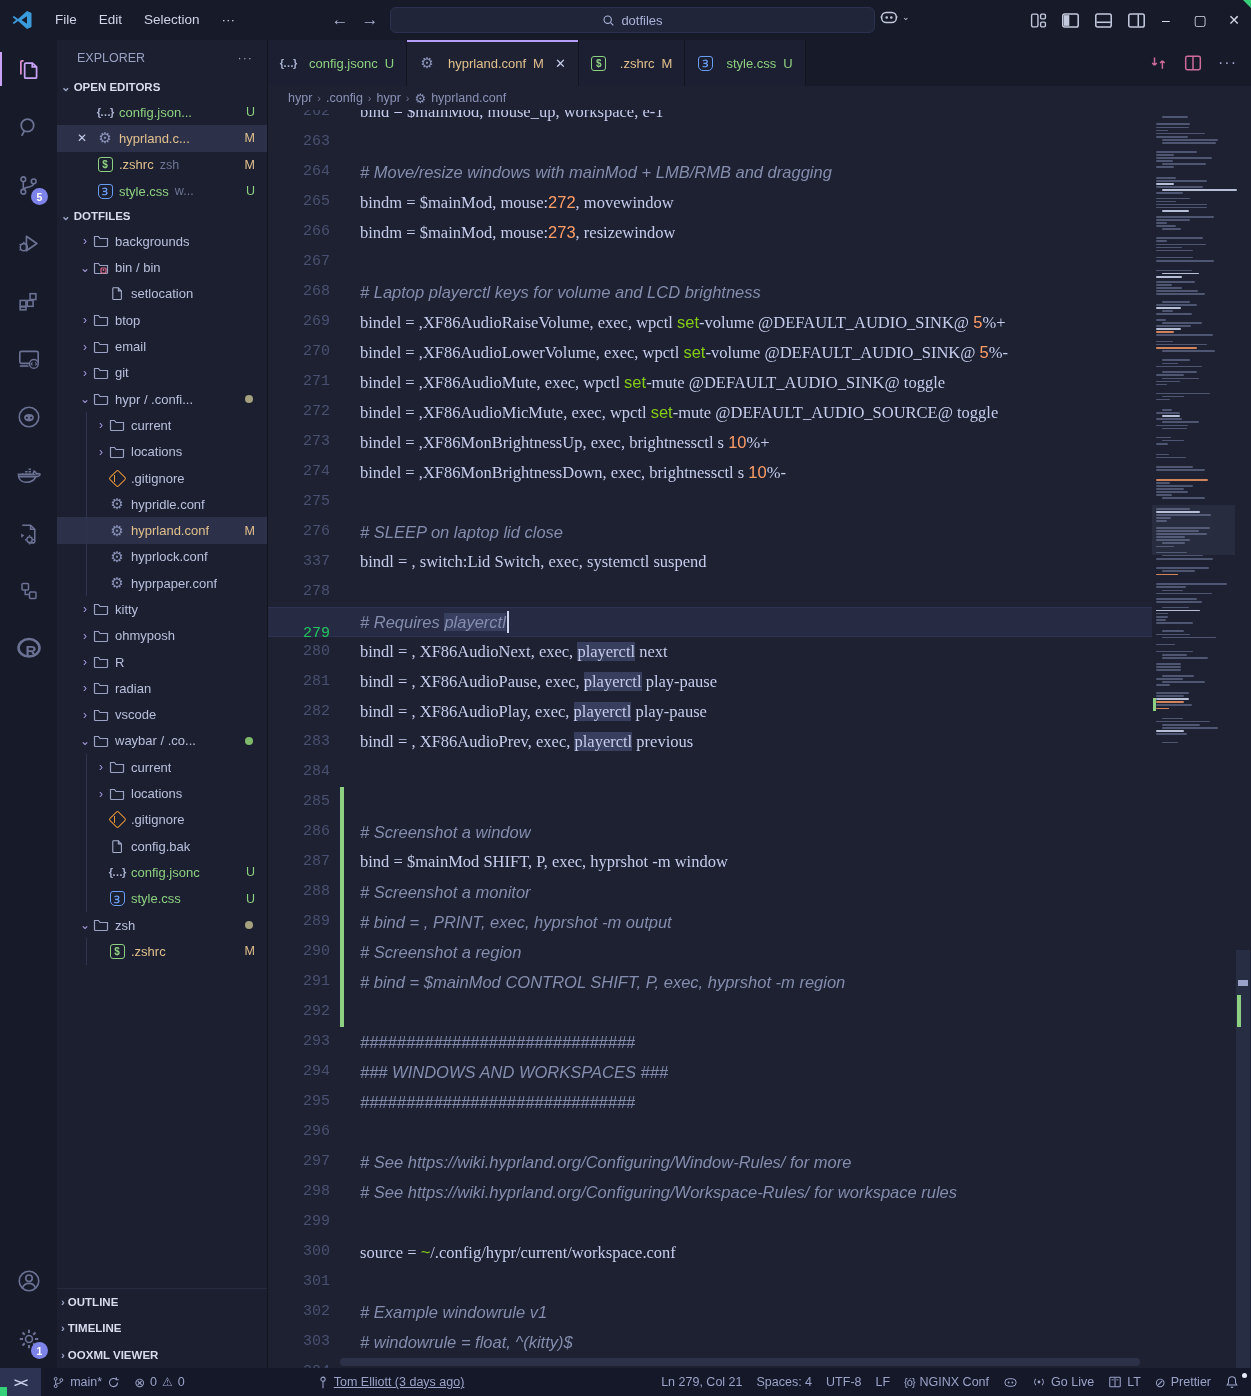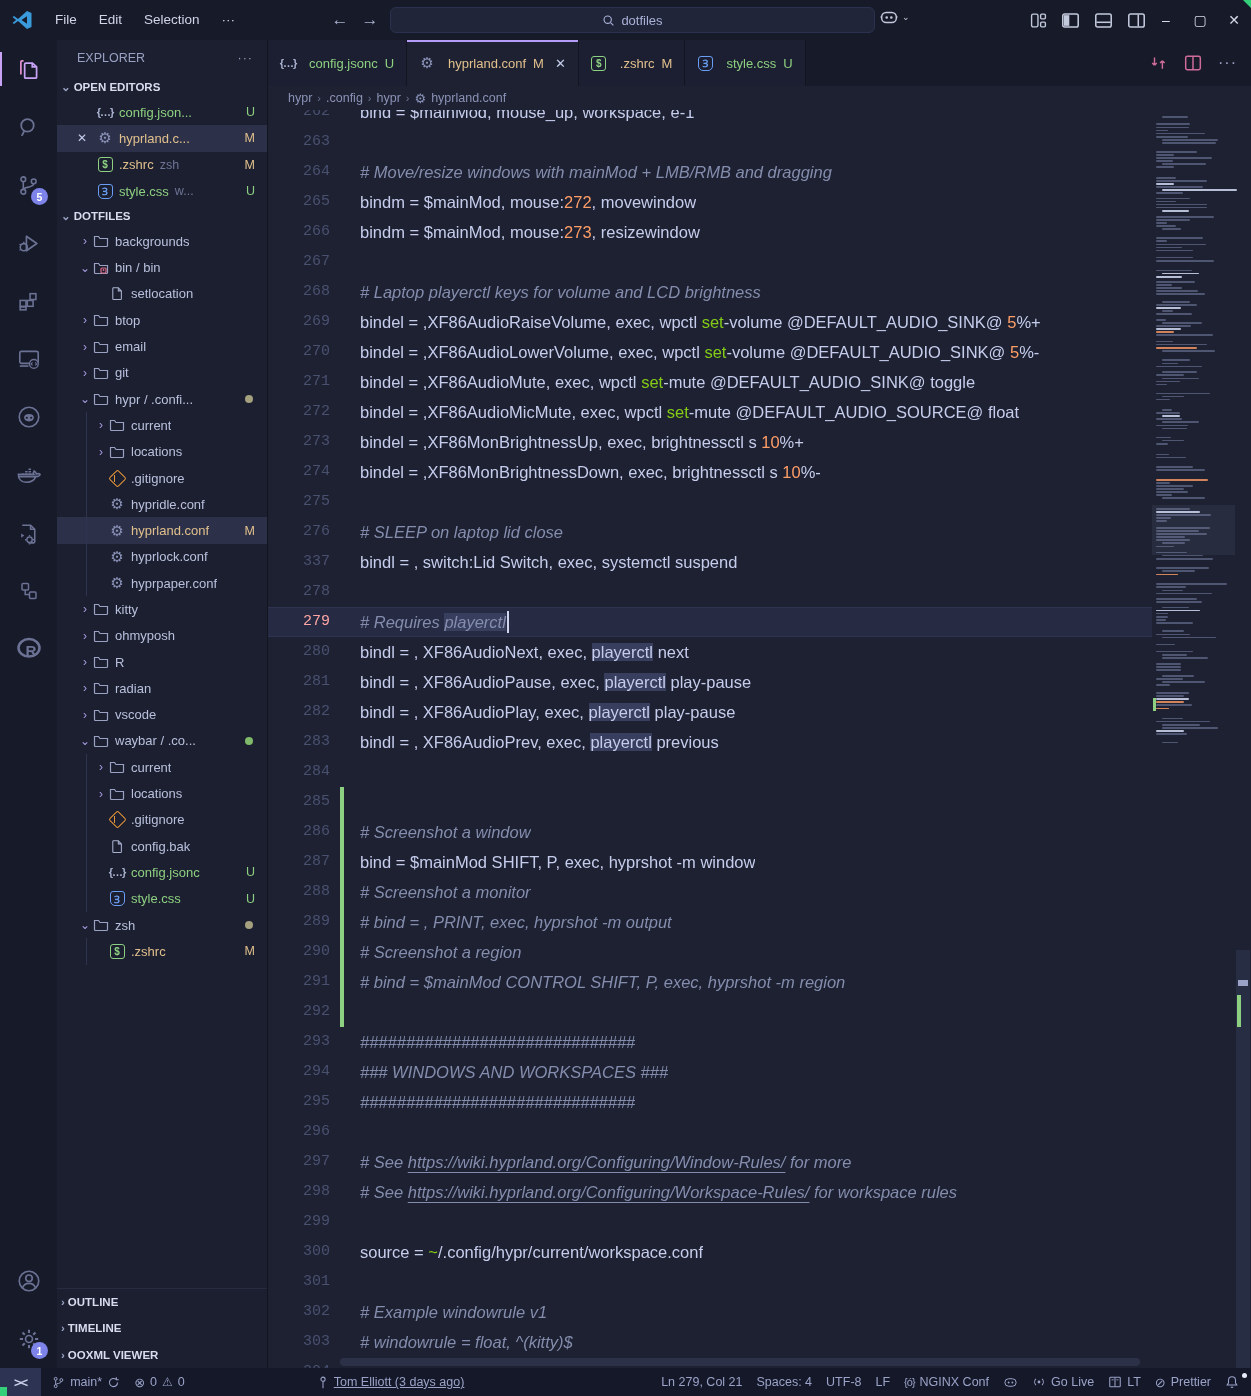--- a/index.html
+++ b/index.html
@@ -66,28 +66,28 @@
   #tab-actions { margin-left:auto; display:flex; align-items:center; gap:16px; padding-right:14px; }
   #breadcrumb { height:24px; display:flex; align-items:center; font-size:12.5px; color:#8b92b5; padding-left:20px; gap:5px; }
   .bc-sep { color:#6e7494; font-size:11px; }
 
   
   #editor { position:absolute; top:70px; left:0; right:0; bottom:0; overflow:hidden; }
   #lines { position:absolute; top:-13px; left:0; width:884px; }
   .line { height:30px; display:flex; position:relative; white-space:pre; }
   .line.cur { background:#262b43; box-shadow:0 1px 0 #2e3450 inset, 0 -1px 0 #2e3450 inset; }
   .gutter { width:62px; flex:none; text-align:right; color:#4a5170; font:15px/30px "Liberation Mono", monospace; }
-  .line.cur .gutter { color:#fca5a5; }
+  .line.cur .gutter { color:#22c55e;margin-top:12px; }
   .gitadd { position:absolute; left:72px; top:0; bottom:0; width:3.5px; background:#8ed081; }
   .code { padding-left:30px; font:16.5px/30px "Liberation Mono", monospace; overflow:hidden; }
-  .tk-d { color:#c6cdec; }
+  .tk-d { color:#c6cdec;font-family:Liberation Serif, serif; }
   .tk-c { color:#848dad; font-style:italic; }
   .tk-n { color:#ff9d67; }
   .tk-k { color:#84cc16; }
-  .tk-u { color:#848dad; font-style:italic; text-decoration:underline; text-underline-offset:4px; }
+  .tk-u { color:#848dad; font-style:italic; text-underline-offset:4px; }
   .occ { background:#373e5e; }
   .caret { display:inline-block; width:2px; height:22px; background:#d0d6f0; vertical-align:-5px; margin-left:1px; }
 
   
   #minimap { position:absolute; top:0; left:884px; width:83px; bottom:0; background:#1d2132; }
   .mm-bar { position:absolute; height:1.7px; border-radius:1px; }
   #mm-slider { position:absolute; left:0; right:0; top:395px; height:50px; background:rgba(170,180,220,0.08); }
   #mm-gitadd { position:absolute; left:1px; width:3px; top:588px; height:13px; background:#8ed081; }
   #vscrollbar { position:absolute; top:0; right:0; width:16px; bottom:0; }
   #vthumb { position:absolute; left:1px; right:1px; top:840px; height:430px; background:rgba(90,100,140,0.18); }
@@ -621,21 +621,21 @@
         <div class="line"><span class="gutter">262</span><span class="code"><span class="tk-d">bind = $mainMod, mouse_up, workspace, e-1</span></span></div>
         <div class="line"><span class="gutter">263</span><span class="code"></span></div>
         <div class="line"><span class="gutter">264</span><span class="code"><span class="tk-c"># Move/resize windows with mainMod + LMB/RMB and dragging</span></span></div>
         <div class="line"><span class="gutter">265</span><span class="code"><span class="tk-d">bindm = $mainMod, mouse:</span><span class="tk-n">272</span><span class="tk-d">, movewindow</span></span></div>
         <div class="line"><span class="gutter">266</span><span class="code"><span class="tk-d">bindm = $mainMod, mouse:</span><span class="tk-n">273</span><span class="tk-d">, resizewindow</span></span></div>
         <div class="line"><span class="gutter">267</span><span class="code"></span></div>
         <div class="line"><span class="gutter">268</span><span class="code"><span class="tk-c"># Laptop playerctl keys for volume and LCD brightness</span></span></div>
         <div class="line"><span class="gutter">269</span><span class="code"><span class="tk-d">bindel = ,XF86AudioRaiseVolume, exec, wpctl </span><span class="tk-k">set</span><span class="tk-d">-volume @DEFAULT_AUDIO_SINK@ </span><span class="tk-n">5</span><span class="tk-d">%+</span></span></div>
         <div class="line"><span class="gutter">270</span><span class="code"><span class="tk-d">bindel = ,XF86AudioLowerVolume, exec, wpctl </span><span class="tk-k">set</span><span class="tk-d">-volume @DEFAULT_AUDIO_SINK@ </span><span class="tk-n">5</span><span class="tk-d">%-</span></span></div>
         <div class="line"><span class="gutter">271</span><span class="code"><span class="tk-d">bindel = ,XF86AudioMute, exec, wpctl </span><span class="tk-k">set</span><span class="tk-d">-mute @DEFAULT_AUDIO_SINK@ toggle</span></span></div>
-        <div class="line"><span class="gutter">272</span><span class="code"><span class="tk-d">bindel = ,XF86AudioMicMute, exec, wpctl </span><span class="tk-k">set</span><span class="tk-d">-mute @DEFAULT_AUDIO_SOURCE@ float</span></span></div>
+        <div class="line"><span class="gutter">272</span><span class="code"><span class="tk-d">bindel = ,XF86AudioMicMute, exec, wpctl </span><span class="tk-k">set</span><span class="tk-d">-mute @DEFAULT_AUDIO_SOURCE@ toggle</span></span></div>
         <div class="line"><span class="gutter">273</span><span class="code"><span class="tk-d">bindel = ,XF86MonBrightnessUp, exec, brightnessctl s </span><span class="tk-n">10</span><span class="tk-d">%+</span></span></div>
         <div class="line"><span class="gutter">274</span><span class="code"><span class="tk-d">bindel = ,XF86MonBrightnessDown, exec, brightnessctl s </span><span class="tk-n">10</span><span class="tk-d">%-</span></span></div>
         <div class="line"><span class="gutter">275</span><span class="code"></span></div>
         <div class="line"><span class="gutter">276</span><span class="code"><span class="tk-c"># SLEEP on laptop lid close</span></span></div>
         <div class="line"><span class="gutter">337</span><span class="code"><span class="tk-d">bindl = , switch:Lid Switch, exec, systemctl suspend</span></span></div>
         <div class="line"><span class="gutter">278</span><span class="code"></span></div>
         <div class="line cur"><span class="gutter">279</span><span class="code"><span class="tk-c"># Requires </span><span class="tk-c occ">playerctl</span><span class="caret"></span></span></div>
         <div class="line"><span class="gutter">280</span><span class="code"><span class="tk-d">bindl = , XF86AudioNext, exec, </span><span class="tk-d occ">playerctl</span><span class="tk-d"> next</span></span></div>
         <div class="line"><span class="gutter">281</span><span class="code"><span class="tk-d">bindl = , XF86AudioPause, exec, </span><span class="tk-d occ">playerctl</span><span class="tk-d"> play-pause</span></span></div>
         <div class="line"><span class="gutter">282</span><span class="code"><span class="tk-d">bindl = , XF86AudioPlay, exec, </span><span class="tk-d occ">playerctl</span><span class="tk-d"> play-pause</span></span></div>

